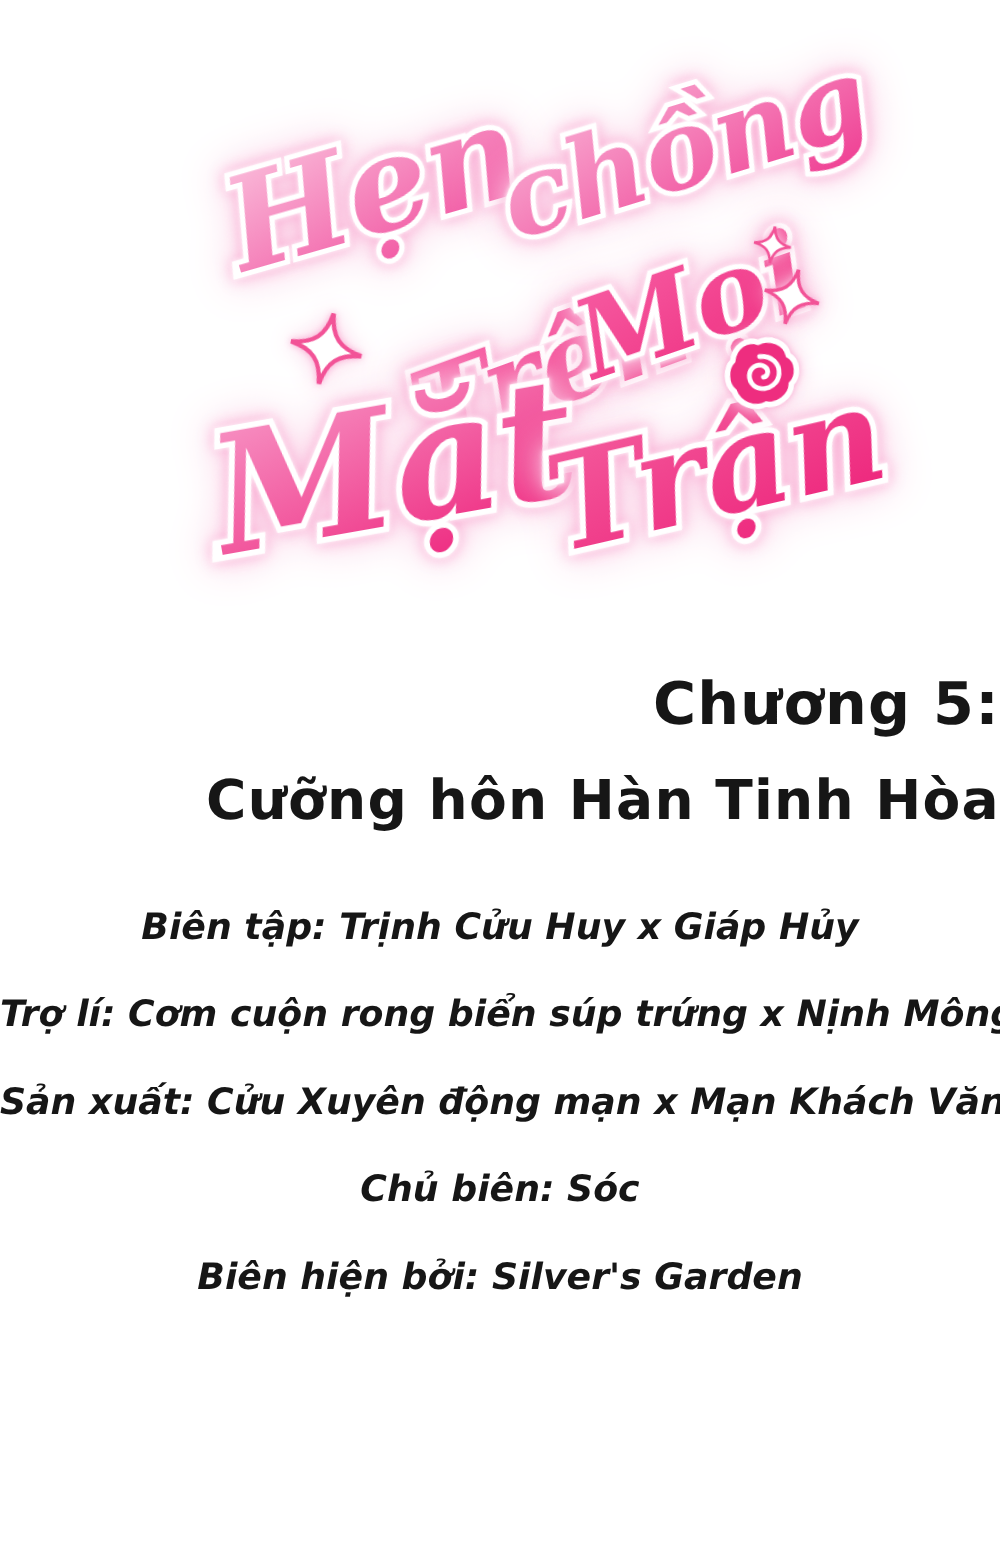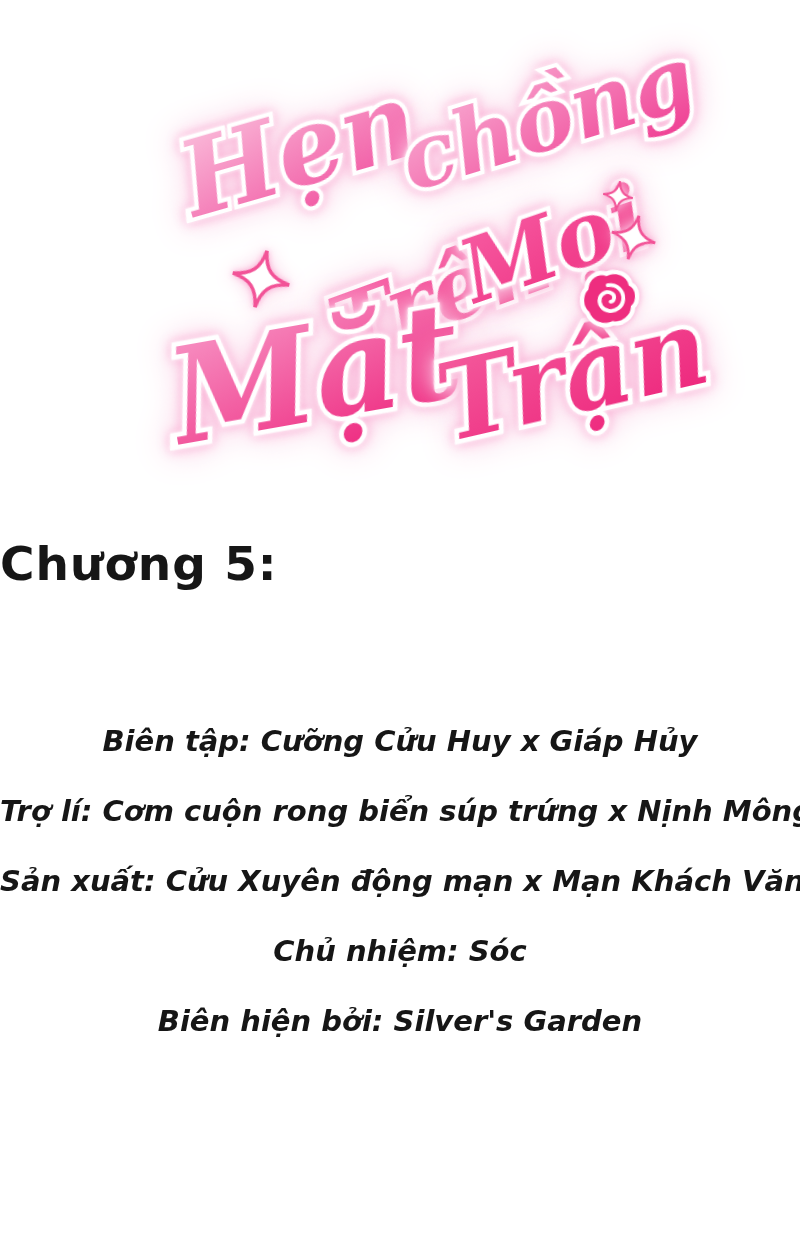--- a/index.html
+++ b/index.html
@@ -59,21 +59,21 @@
   .sp-left  { left: 232px; top: 250px; width: 58px; height: 58px; transform: rotate(12deg); }
   .sp-small { left: 603px; top: 181px; width: 30px; height: 30px; transform: rotate(8deg); }
   .sp-large { left: 611px; top: 215px; width: 45px; height: 45px; transform: rotate(14deg); }
   .rose     { left: 577px; top: 266px; width: 64px; height: 64px; transform: rotate(-6deg); }
 
   
   .chapter {
     position: absolute;
     left: 0; top: 536px;
     width: 800px;
-    text-align: left;
+    text-align: right;
     color: #161616;
     font-weight: bold;
   }
   .chapter-line1 {
     font-size: 47px;
     letter-spacing: 1px;
   }
   .chapter-line2 {
     margin-top: 24px;
     font-size: 44px;
@@ -128,23 +128,24 @@
     <span class="rose">
       <svg viewBox="0 0 100 100" width="100%" height="100%">
         <path d="M50 12 C66 6 84 16 86 32 C98 40 96 60 86 68 C84 84 66 94 52 90 C36 96 18 86 14 70 C4 60 6 40 16 32 C20 14 36 6 50 12 Z" fill="#ee2d7f" stroke="#ffffff" stroke-width="7"></path>
         <path d="M50 30 C66 30 74 42 72 54 C70 66 58 72 48 70 C38 68 32 58 36 48 C40 40 50 38 56 44 C60 48 58 56 52 56" fill="none" stroke="#ffffff" stroke-width="6" stroke-linecap="round"></path>
       </svg>
     </span>
   </div>
 
   <div class="chapter">
     <div class="chapter-line1">Chương 5:</div>
+    <div class="chapter-line2">Cưỡng hôn Hàn Tinh Hòa</div>
   </div>
 
   <div class="credits">
-    <div class="credit-line">Biên tập: Cưỡng Cửu Huy x Giáp Hủy</div>
+    <div class="credit-line">Biên tập: Trịnh Cửu Huy x Giáp Hủy</div>
     <div class="credit-line">Trợ lí: Cơm cuộn rong biển súp trứng x Nịnh Mông</div>
     <div class="credit-line">Sản xuất: Cửu Xuyên động mạn x Mạn Khách Văn hóa</div>
-    <div class="credit-line">Chủ nhiệm: Sóc</div>
+    <div class="credit-line">Chủ biên: Sóc</div>
     <div class="credit-line">Biên hiện bởi: Silver's Garden</div>
   </div>
 
 </div>
 
 </body></html>

